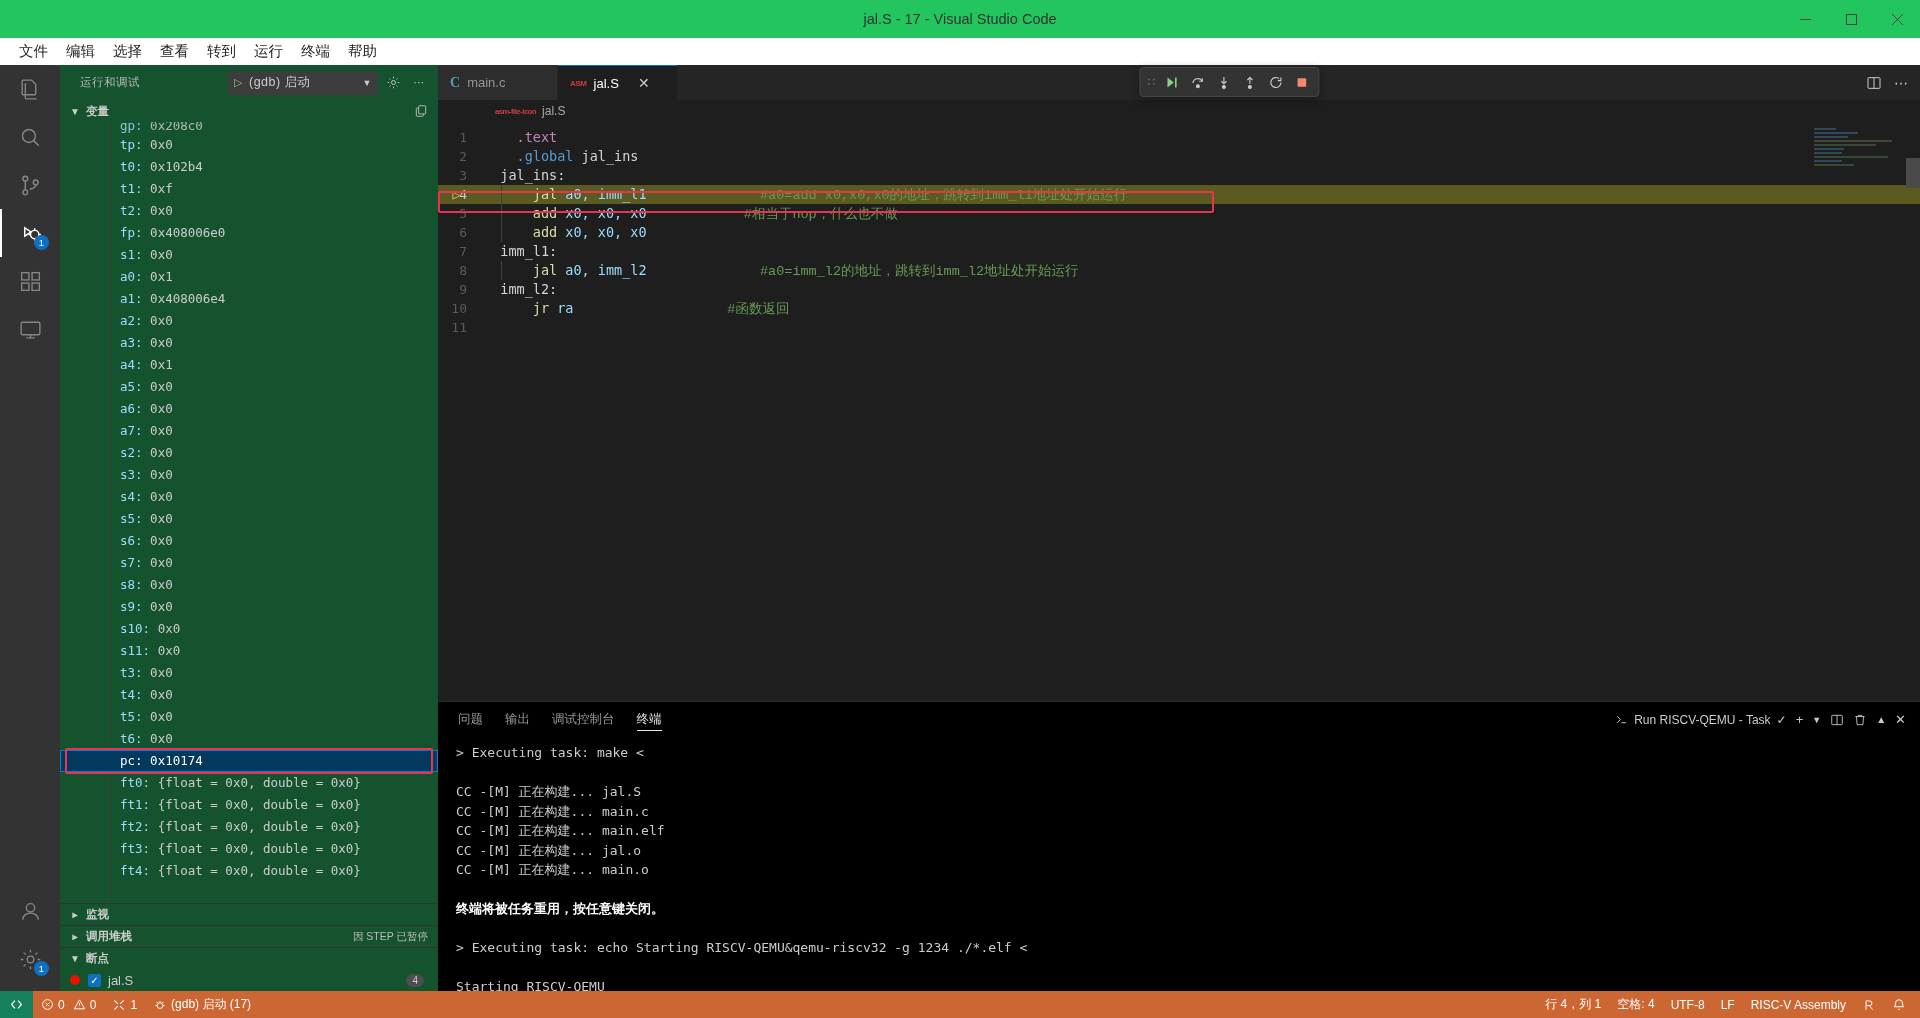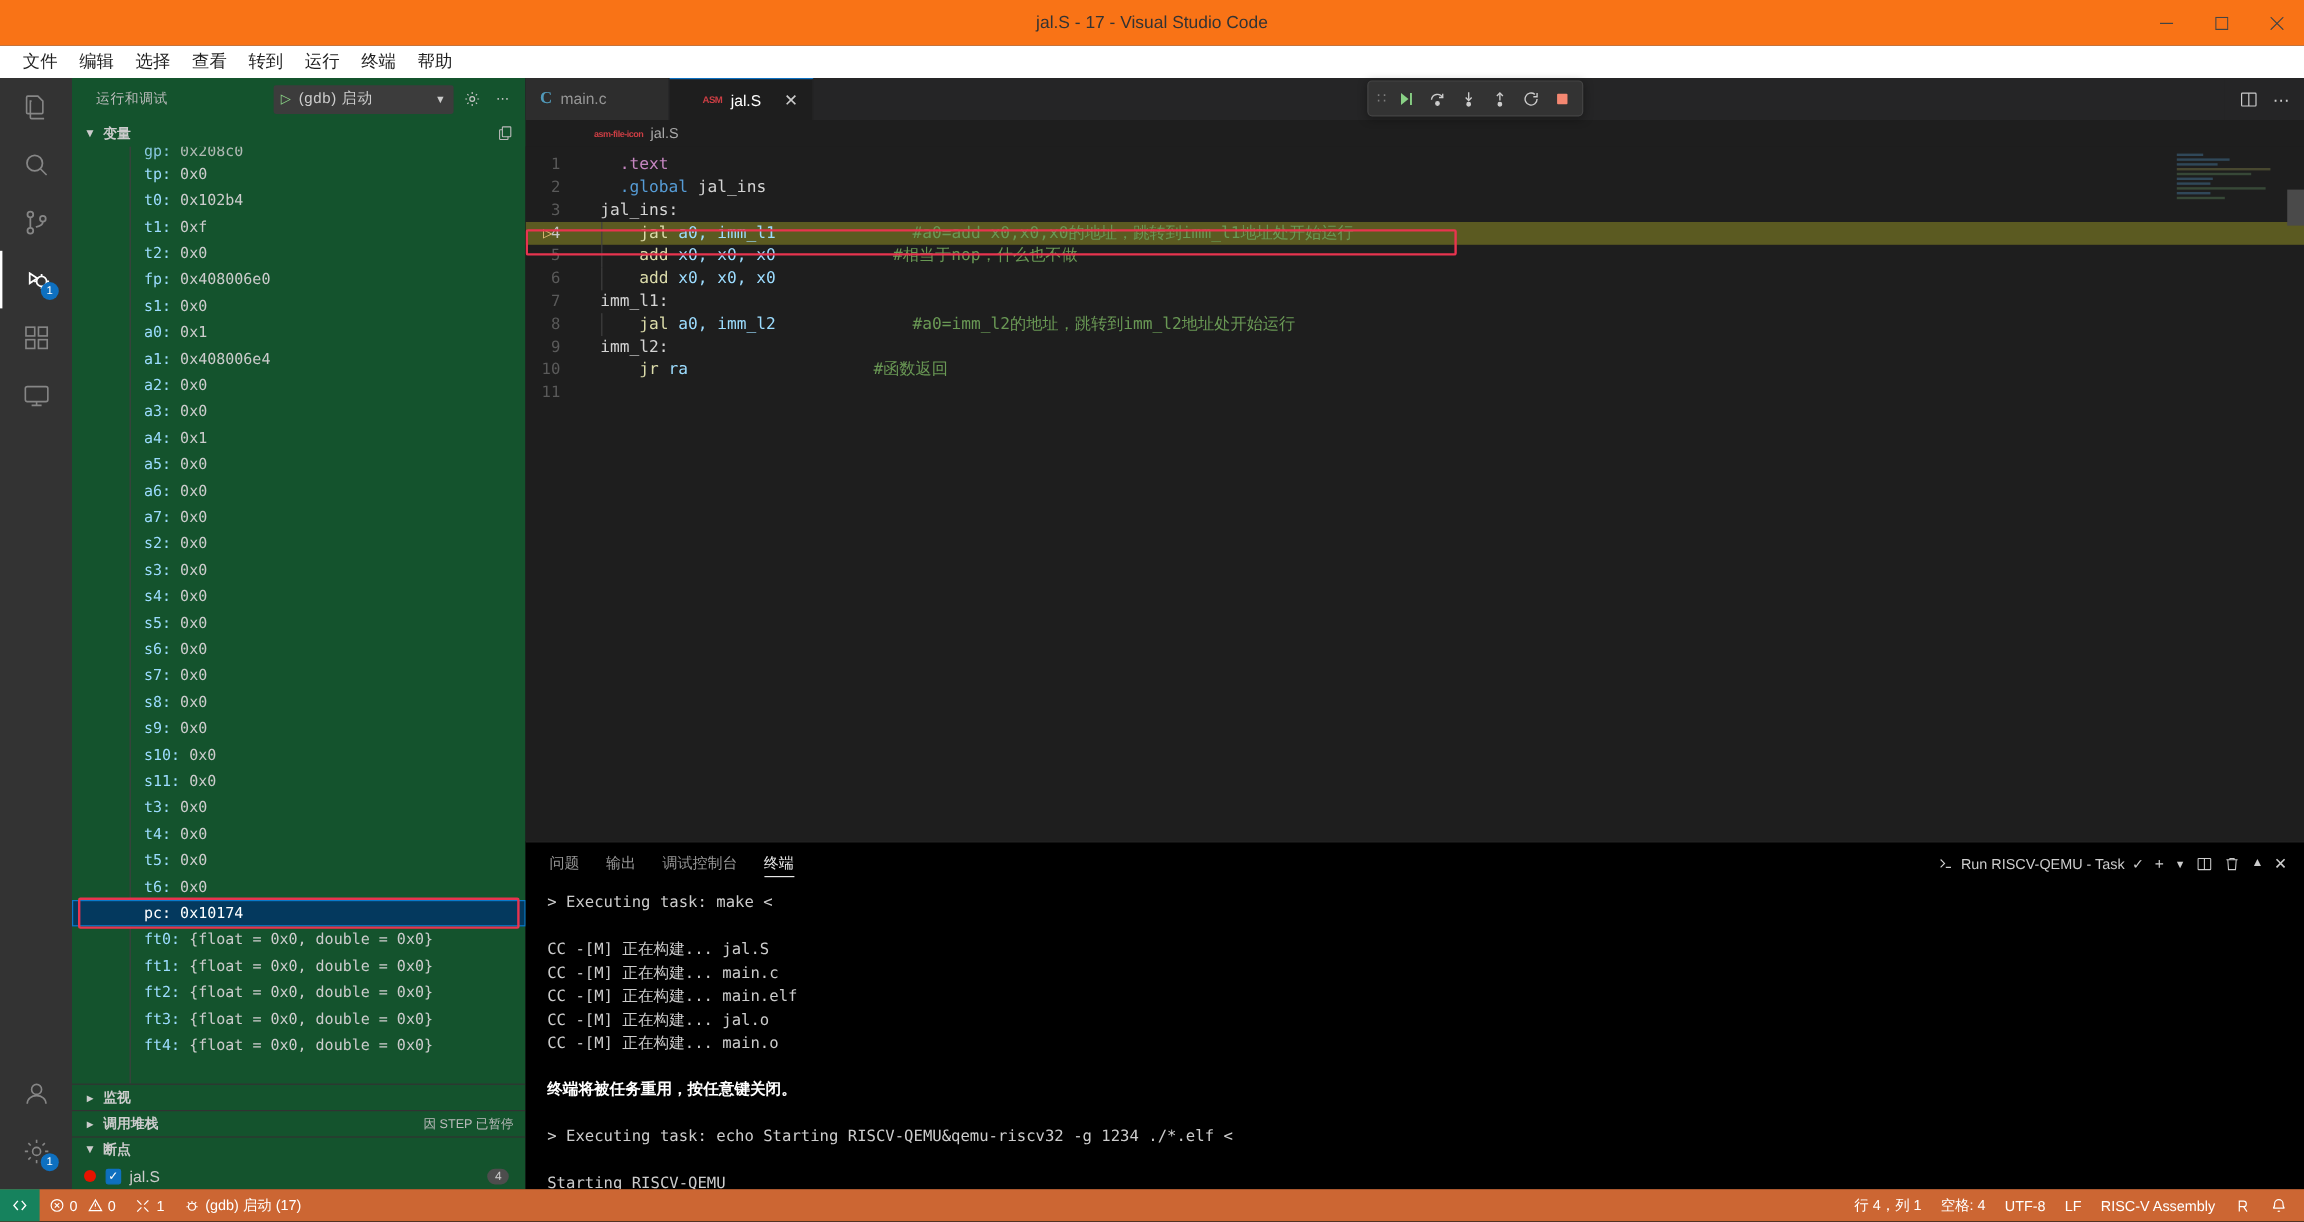--- a/index.html
+++ b/index.html
@@ -7,21 +7,21 @@
     width: 1920px; height: 1018px;
     background: #1e1e1e;
     font-family: "Liberation Sans", sans-serif;
     overflow: hidden;
     color: #cccccc;
   }
   .app { position: relative; width: 1920px; height: 1018px; display: flex; flex-direction: column; }
 
   
   .titlebar {
-    height: 38px; background: #f97316; color: #333333;
+    height: 38px; background: #22c55e; color: #333333;
     display: flex; align-items: center; position: relative; flex: 0 0 38px;
   }
   .titlebar-title {
     position: absolute; left: 0; right: 0; text-align: center;
     font-size: 14.5px; color: #333; pointer-events: none;
   }
   .win-ctrls { margin-left: auto; display: flex; height: 100%; z-index: 2; }
   .win-btn {
     width: 46px; height: 100%; display: flex; align-items: center; justify-content: center;
     color: #444; font-size: 13px;
@@ -122,21 +122,21 @@
     border-radius: 9px; font-size: 10px; padding: 1px 6px; }
 
   
   .editorarea { flex: 1 1 auto; display: flex; flex-direction: column; min-width: 0; background: #1e1e1e; }
 
   .tabsrow { height: 35px; background: #252526; display: flex; align-items: stretch; flex: 0 0 35px; position: relative; }
   .tab {
     display: flex; align-items: center; gap: 7px; padding: 0 12px; font-size: 13px;
     background: #2d2d2d; color: #969696; border-right: 1px solid #252526; min-width: 120px;
   }
-  .tab.active { background: #1e1e1e; color: #ffffff; border-top: 1px solid #0e70c0; justify-content: flex-end; }
+  .tab.active { background: #1e1e1e; color: #ffffff; border-top: 1px solid #0e70c0; }
   .tab .tabicon { font-size: 11.5px; font-weight: bold; }
   .tab .tabicon.c { color: #519aba; font-family: "Liberation Serif", serif; font-size: 14px; }
   .tab .tabicon.asm { color: #cc3e44; font-size: 8px; letter-spacing: -.4px; }
   .tab .tabclose { margin-left: 12px; color: #cccccc; font-size: 14px; }
   .tabs-fill { flex: 1 1 auto; background: #252526; }
   .tabs-actions { display: flex; align-items: center; gap: 12px; padding: 0 12px; color: #cccccc; font-size: 14px; }
 
   .debug-toolbar {
     position: absolute; left: 50%; transform: translateX(-22%); top: 2px;
     height: 30px; background: #333333; border: 1px solid #454545; border-radius: 4px;
@@ -167,21 +167,21 @@
     width: 46px; text-align: right; padding-right: 17px; color: #5a5a5a; flex: 0 0 46px;
     font-size: 13px;
   }
   .cline.current .lnum { color: #c6c6c6; }
   .ccontent { position: relative; flex: 1 1 auto; }
   .ind-guide { position: absolute; width: 1px; top: 0; bottom: 0; background: #404040; }
   .k-dir { color: #c586c0; }
   .k-dir2 { color: #569cd6; }
   .k-ins { color: #dcdcaa; }
   .k-reg { color: #9cdcfe; }
-  .k-com { color: #6a9955; }
+  .k-com { color: #6a9955; font-family: Liberation Mono, monospace; }
   .k-plain { color: #d4d4d4; }
 
   .minimap {
     position: absolute; right: 14px; top: 6px; width: 92px; height: 62px; opacity: .55;
   }
   .mm-line { height: 2px; margin-bottom: 2px; background: #3f6b8a; }
   .ed-scrollbar-x { position: absolute; right: 0; top: 36px; width: 14px; height: 30px; background: #4a4a4a; }
 
   
   .panel { height: 290px; flex: 0 0 290px; background: #000000; border-top: 1px solid #2b2b2b;

